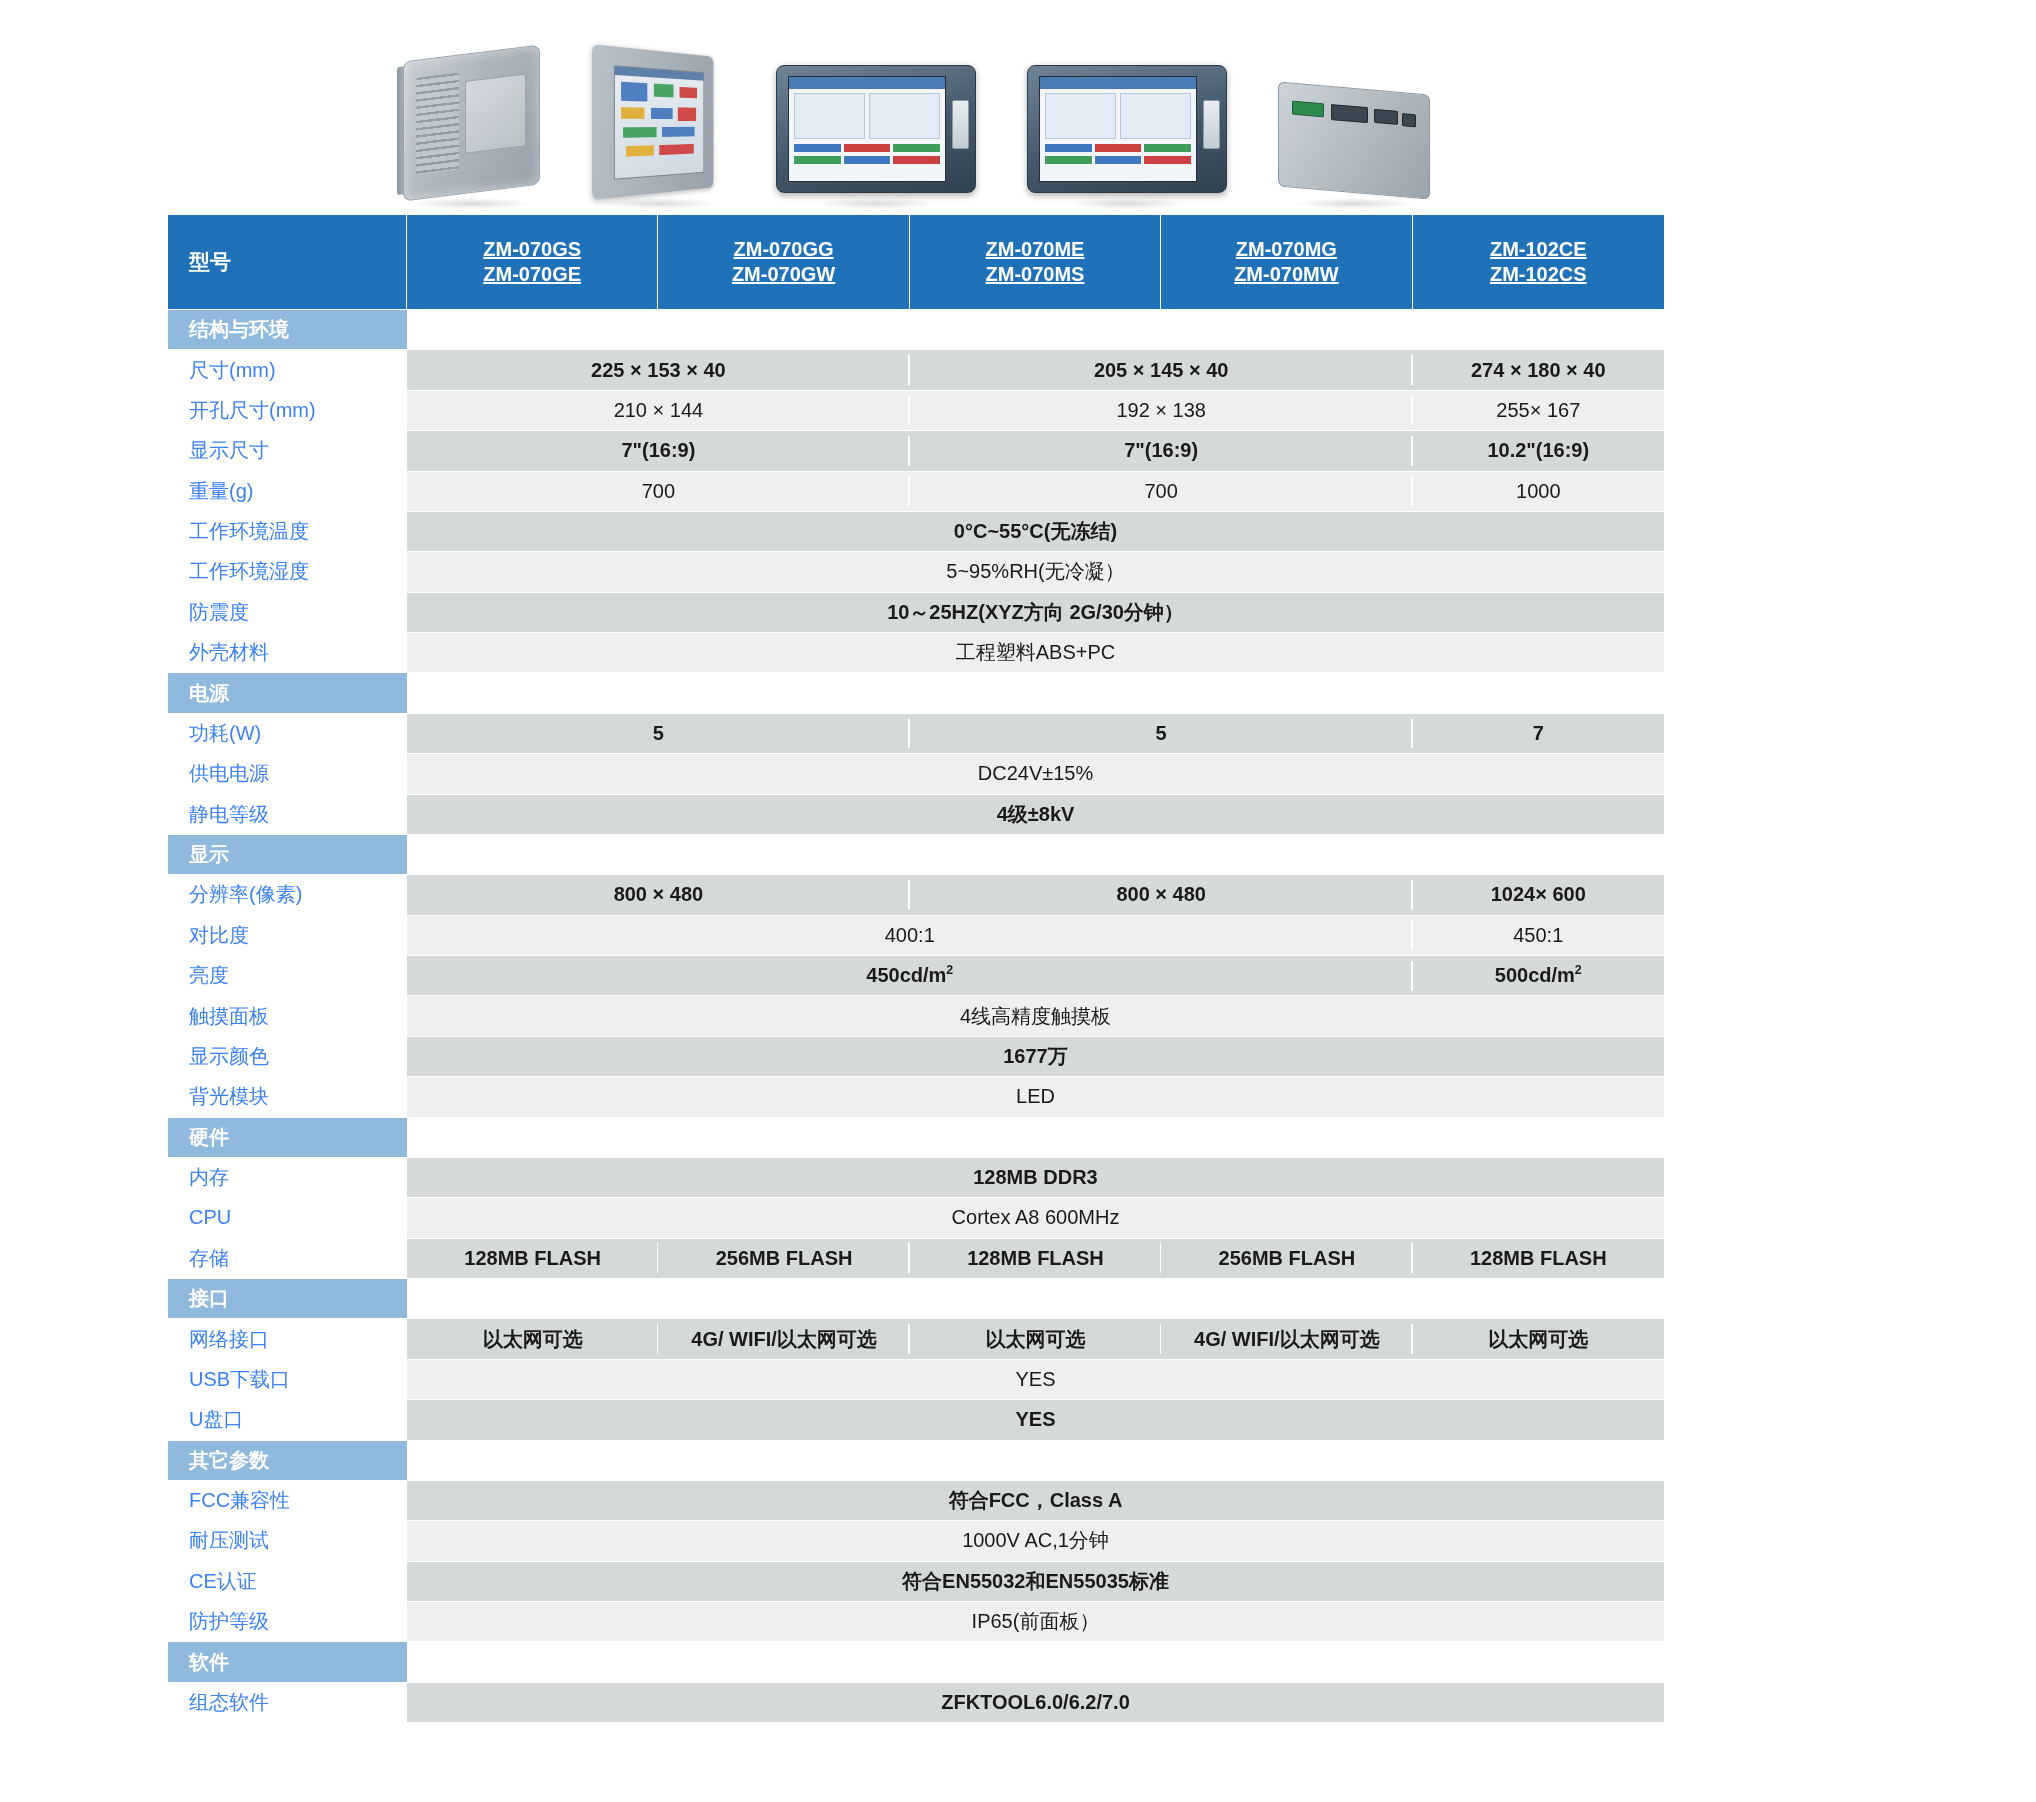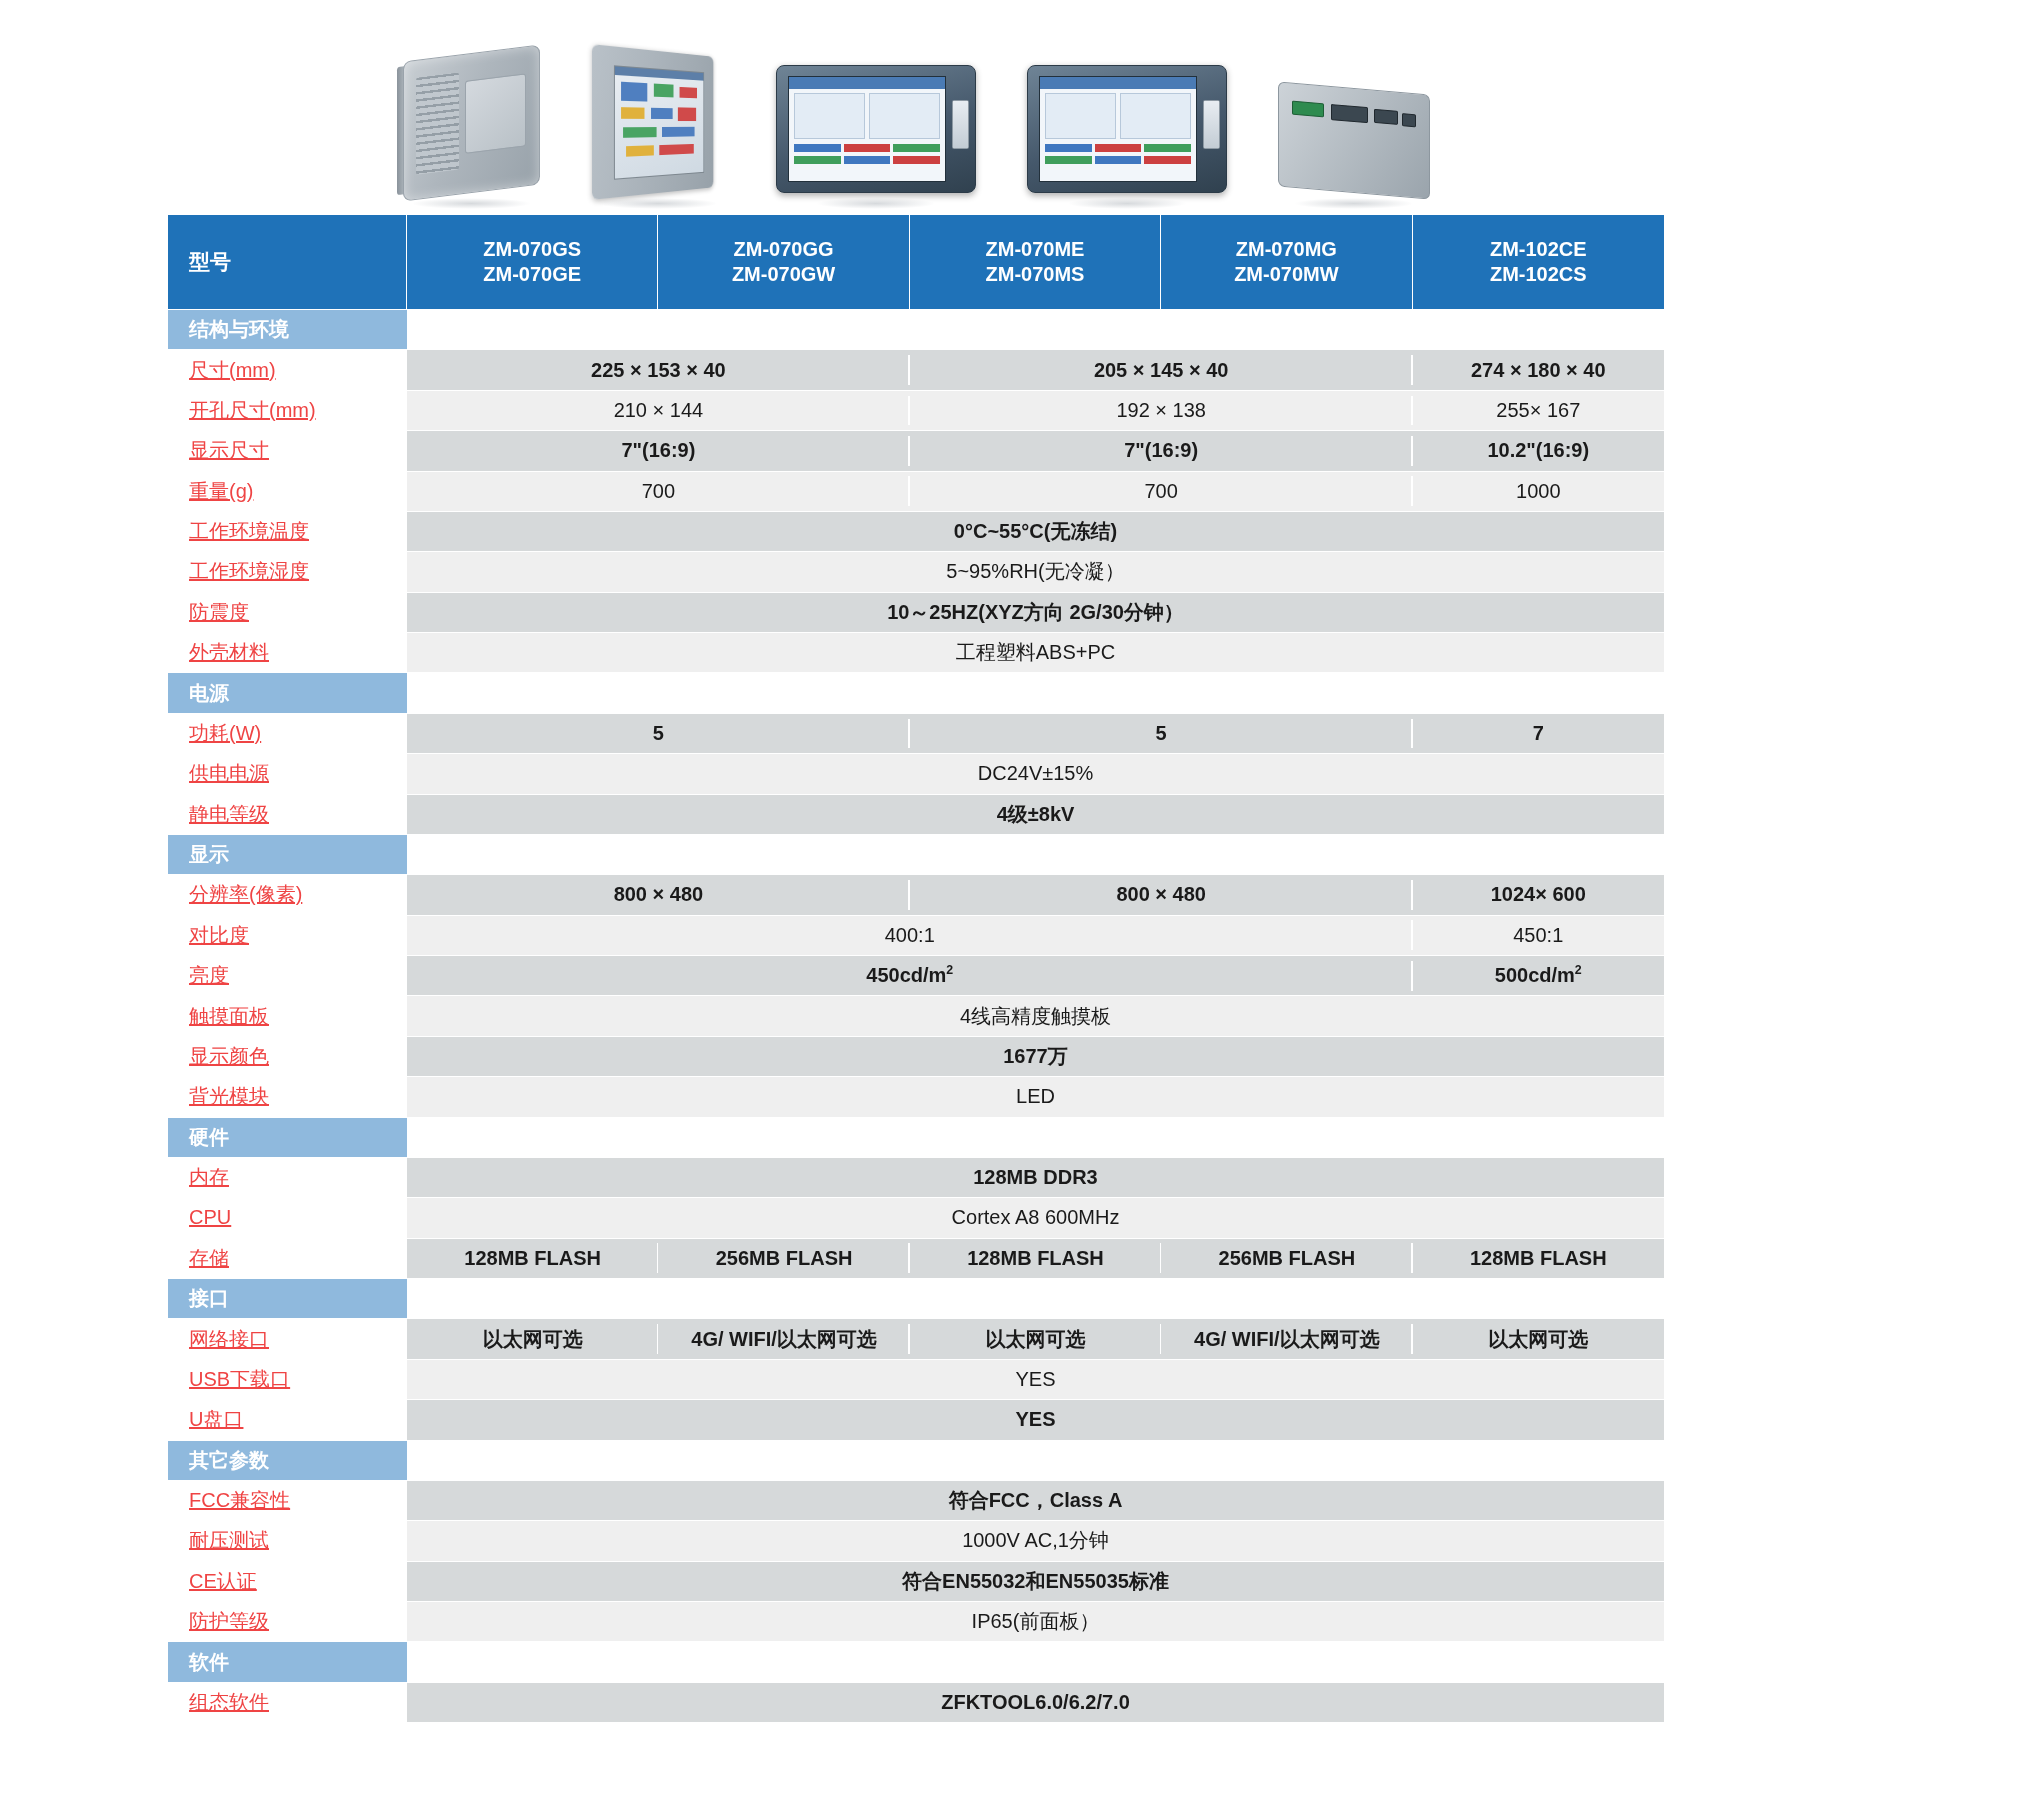--- a/index.html
+++ b/index.html
@@ -137,42 +137,41 @@
     height: 94px;
     padding: 8px 4.8px;
     border-right: 1.6px solid #ffffff;
   }
   tr.hdr-row th:last-child { border-right: none; }
   tr.hdr-row th.h-label {
     text-align: left;
     padding-left: 21px;
     font-size: 21px;
   }
-  tr.hdr-row th .mline { display:block; white-space: nowrap; }
+  tr.hdr-row th .mline { display:block; white-space: nowrap; text-decoration: underline; }
 
   
   tr.section td.sec-label {
     background: #8fb9dd;
     color: #ffffff;
     font-weight: bold;
     font-size: 20px;
     padding: 7.2px 0 7.2px 21px;
     height: 38px;
   }
   tr.section td.sec-blank { background: #ffffff; }
 
   
   tr.data td.lbl {
     background: #ffffff;
     padding: 7.2px 0 7.2px 21px;
     font-size: 20px;
-    color: #ef4444;
+    color: #3b82f6;
     height: 38px;
     white-space: nowrap;
-    text-decoration: underline;
   }
   tr.data td.val {
     text-align: center;
     padding: 7.2px 4.8px;
     height: 38px;
     font-size: 20px;
   }
   tr.data.shade td.val { background: #d6d9da; font-weight: bold; }
   tr.data.plain td.val { background: #efefef; }
   td.val.divline { position: relative; }

